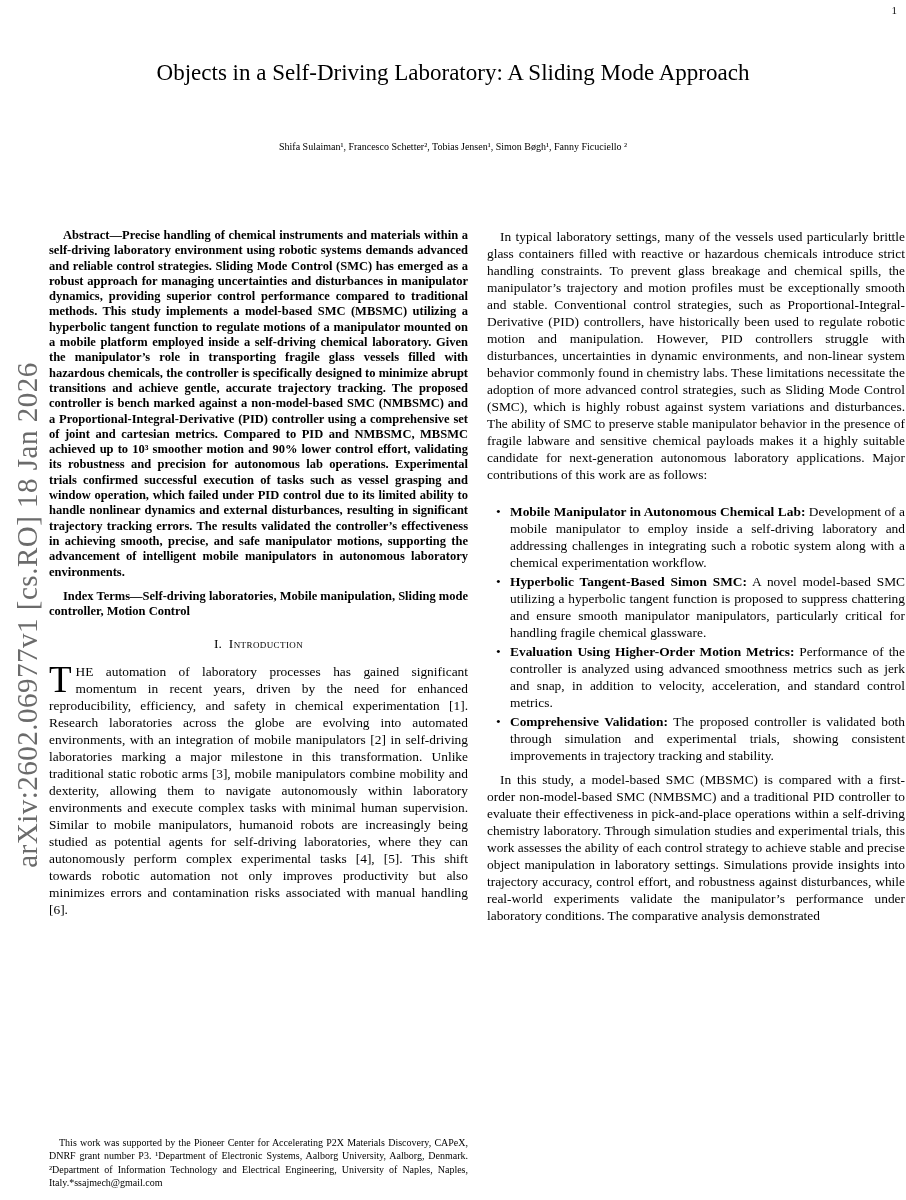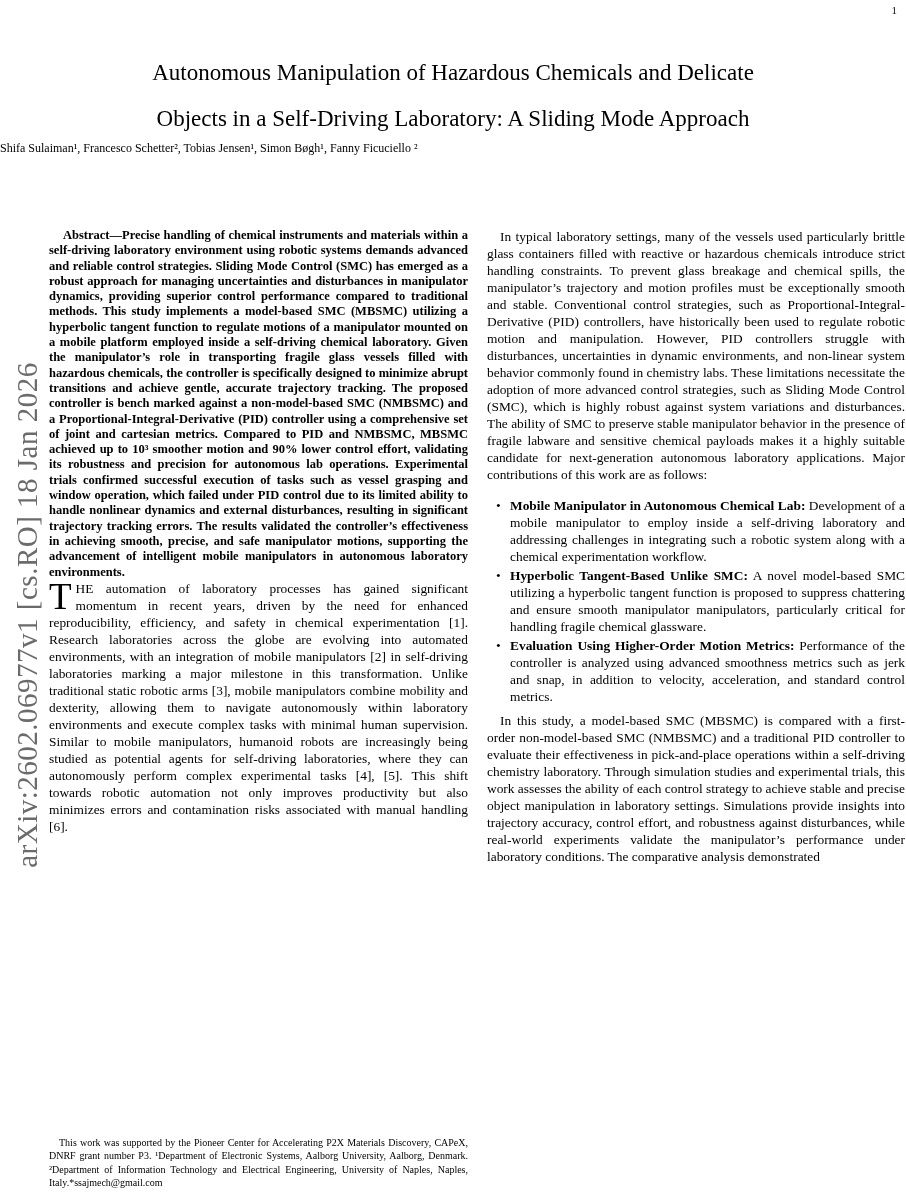--- a/index.html
+++ b/index.html
@@ -29,22 +29,22 @@
     letter-spacing: 0.5px;
   }
   .title-block {
     position: absolute; top: 50px; left: 43px; width: 820px;
     text-align: center;
     font-size: 23px;
     line-height: 46px;
   }
   .authors-line {
     position: absolute; top: 141px; left: 0; width: 100%;
-    text-align: left;
-    font-size: 12px;
+    text-align: center;
+    font-size: 10px;
   }
   .col { position: absolute; top: 228px; text-align: justify; }
   .col-left  { left: 49px;  width: 419px; }
   .col-right { left: 487px; width: 418px; }
 
   .abstract-par, .index-par {
     font-weight: bold;
     font-size: 12.5px;
     line-height: 15.3px;
     text-indent: 14px;
@@ -78,21 +78,21 @@
     position: absolute;
     left: 49px; top: 1136px; width: 419px;
     font-size: 10px;
     line-height: 13.4px;
     text-align: justify;
     text-indent: 10px;
   }
 
   .contrib-list {
     list-style: none;
-    margin-top: 14px;
+    margin-top: 20px;
     margin-left: 9px;
   }
   .contrib-list li {
     position: relative;
     padding-left: 14px;
     margin-bottom: 2px;
     font-size: 13.4px;
     line-height: 17px;
     text-align: justify;
   }
@@ -107,49 +107,56 @@
 </head>
 <body>
 
 <div class="page">
 
   <div class="page-number">1</div>
 
   <div class="arxiv-strip">arXiv:2602.06977v1  [cs.RO]  18 Jan 2026</div>
 
   <div class="title-block">
-    <div>Autonomous Manipulation of Hazardous Chemicals and Delicate</div>
     <div>Objects in a Self-Driving Laboratory: A Sliding Mode Approach</div>
   </div>
 
   <div class="authors-line">Shifa Sulaiman¹, Francesco Schetter², Tobias Jensen¹, Simon Bøgh¹, Fanny Ficuciello ²</div>
 
   <div class="col col-left">
     <p class="abstract-par"><span class="lead-italic">Abstract</span><span>—Precise handling of chemical instruments and materials within a self-driving laboratory environment using robotic systems demands advanced and reliable control strategies. Sliding Mode Control (SMC) has emerged as a robust approach for managing uncertainties and disturbances in manipulator dynamics, providing superior control performance compared to traditional methods. This study implements a model-based SMC (MBSMC) utilizing a hyperbolic tangent function to regulate motions of a manipulator mounted on a mobile platform employed inside a self-driving chemical laboratory. Given the manipulator’s role in transporting fragile glass vessels filled with hazardous chemicals, the controller is specifically designed to minimize abrupt transitions and achieve gentle, accurate trajectory tracking. The proposed controller is bench marked against a non-model-based SMC (NMBSMC) and a Proportional-Integral-Derivative (PID) controller using a comprehensive set of joint and cartesian metrics. Compared to PID and NMBSMC, MBSMC achieved up to 10³ smoother motion and 90% lower control effort, validating its robustness and precision for autonomous lab operations. Experimental trials confirmed successful execution of tasks such as vessel grasping and window operation, which failed under PID control due to its limited ability to handle nonlinear dynamics and external disturbances, resulting in significant trajectory tracking errors. The results validated the controller’s effectiveness in achieving smooth, precise, and safe manipulator motions, supporting the advancement of intelligent mobile manipulators in autonomous laboratory environments.</span></p>
 
+    <p class="index-par"><span class="lead-italic">Index Terms</span><span>—Self-driving laboratories, Mobile manipulation, Sliding mode controller, Motion Control</span></p>
 
+    <div class="section-heading">
+      <span class="sec-num">I.</span><span class="sec-title">Introduction</span>
+    </div>
 
     <p class="body-par"><span class="dropcap">T</span><span>HE automation of laboratory processes has gained significant momentum in recent years, driven by the need for enhanced reproducibility, efficiency, and safety in chemical experimentation [1]. Research laboratories across the globe are evolving into automated environments, with an integration of mobile manipulators [2] in self-driving laboratories marking a major milestone in this transformation. Unlike traditional static robotic arms [3], mobile manipulators combine mobility and dexterity, allowing them to navigate autonomously within laboratory environments and execute complex tasks with minimal human supervision. Similar to mobile manipulators, humanoid robots are increasingly being studied as potential agents for self-driving laboratories, where they can autonomously perform complex experimental tasks [4], [5]. This shift towards robotic automation not only improves productivity but also minimizes errors and contamination risks associated with manual handling [6].</span></p>
   </div>
 
   <div class="col col-right">
     <p class="body-par indent">In typical laboratory settings, many of the vessels used particularly brittle glass containers filled with reactive or hazardous chemicals introduce strict handling constraints. To prevent glass breakage and chemical spills, the manipulator’s trajectory and motion profiles must be exceptionally smooth and stable. Conventional control strategies, such as Proportional-Integral-Derivative (PID) controllers, have historically been used to regulate robotic motion and manipulation. However, PID controllers struggle with disturbances, uncertainties in dynamic environments, and non-linear system behavior commonly found in chemistry labs. These limitations necessitate the adoption of more advanced control strategies, such as Sliding Mode Control (SMC), which is highly robust against system variations and disturbances. The ability of SMC to preserve stable manipulator behavior in the presence of fragile labware and sensitive chemical payloads makes it a highly suitable candidate for next-generation autonomous laboratory applications. Major contributions of this work are as follows:</p>
 
     <ul class="contrib-list">
       <li>
         <span class="blead">Mobile Manipulator in Autonomous Chemical Lab:</span>
         <span>Development of a mobile manipulator to employ inside a self-driving laboratory and addressing challenges in integrating such a robotic system along with a chemical experimentation workflow.</span>
       </li>
       <li>
-        <span class="blead">Hyperbolic Tangent-Based Unlike SMC:</span>
+        <span class="blead">Hyperbolic Tangent-Based Simon SMC:</span>
         <span>A novel model-based SMC utilizing a hyperbolic tangent function is proposed to suppress chattering and ensure smooth manipulator manipulators, particularly critical for handling fragile chemical glassware.</span>
       </li>
       <li>
         <span class="blead">Evaluation Using Higher-Order Motion Metrics:</span>
         <span>Performance of the controller is analyzed using advanced smoothness metrics such as jerk and snap, in addition to velocity, acceleration, and standard control metrics.</span>
+      </li>
+      <li>
+        <span class="blead">Comprehensive Validation:</span>
+        <span>The proposed controller is validated both through simulation and experimental trials, showing consistent improvements in trajectory tracking and stability.</span>
       </li>
     </ul>
 
     <p class="body-par indent closing-par">In this study, a model-based SMC (MBSMC) is compared with a first-order non-model-based SMC (NMBSMC) and a traditional PID controller to evaluate their effectiveness in pick-and-place operations within a self-driving chemistry laboratory. Through simulation studies and experimental trials, this work assesses the ability of each control strategy to achieve stable and precise object manipulation in laboratory settings. Simulations provide insights into trajectory accuracy, control effort, and robustness against disturbances, while real-world experiments validate the manipulator’s performance under laboratory conditions. The comparative analysis demonstrated</p>
   </div>
 
   <div class="footnote">This work was supported by the Pioneer Center for Accelerating P2X Materials Discovery, CAPeX, DNRF grant number P3. ¹Department of Electronic Systems, Aalborg University, Aalborg, Denmark. ²Department of Information Technology and Electrical Engineering, University of Naples, Naples, Italy.*ssajmech@gmail.com</div>
 
 </div>
 

